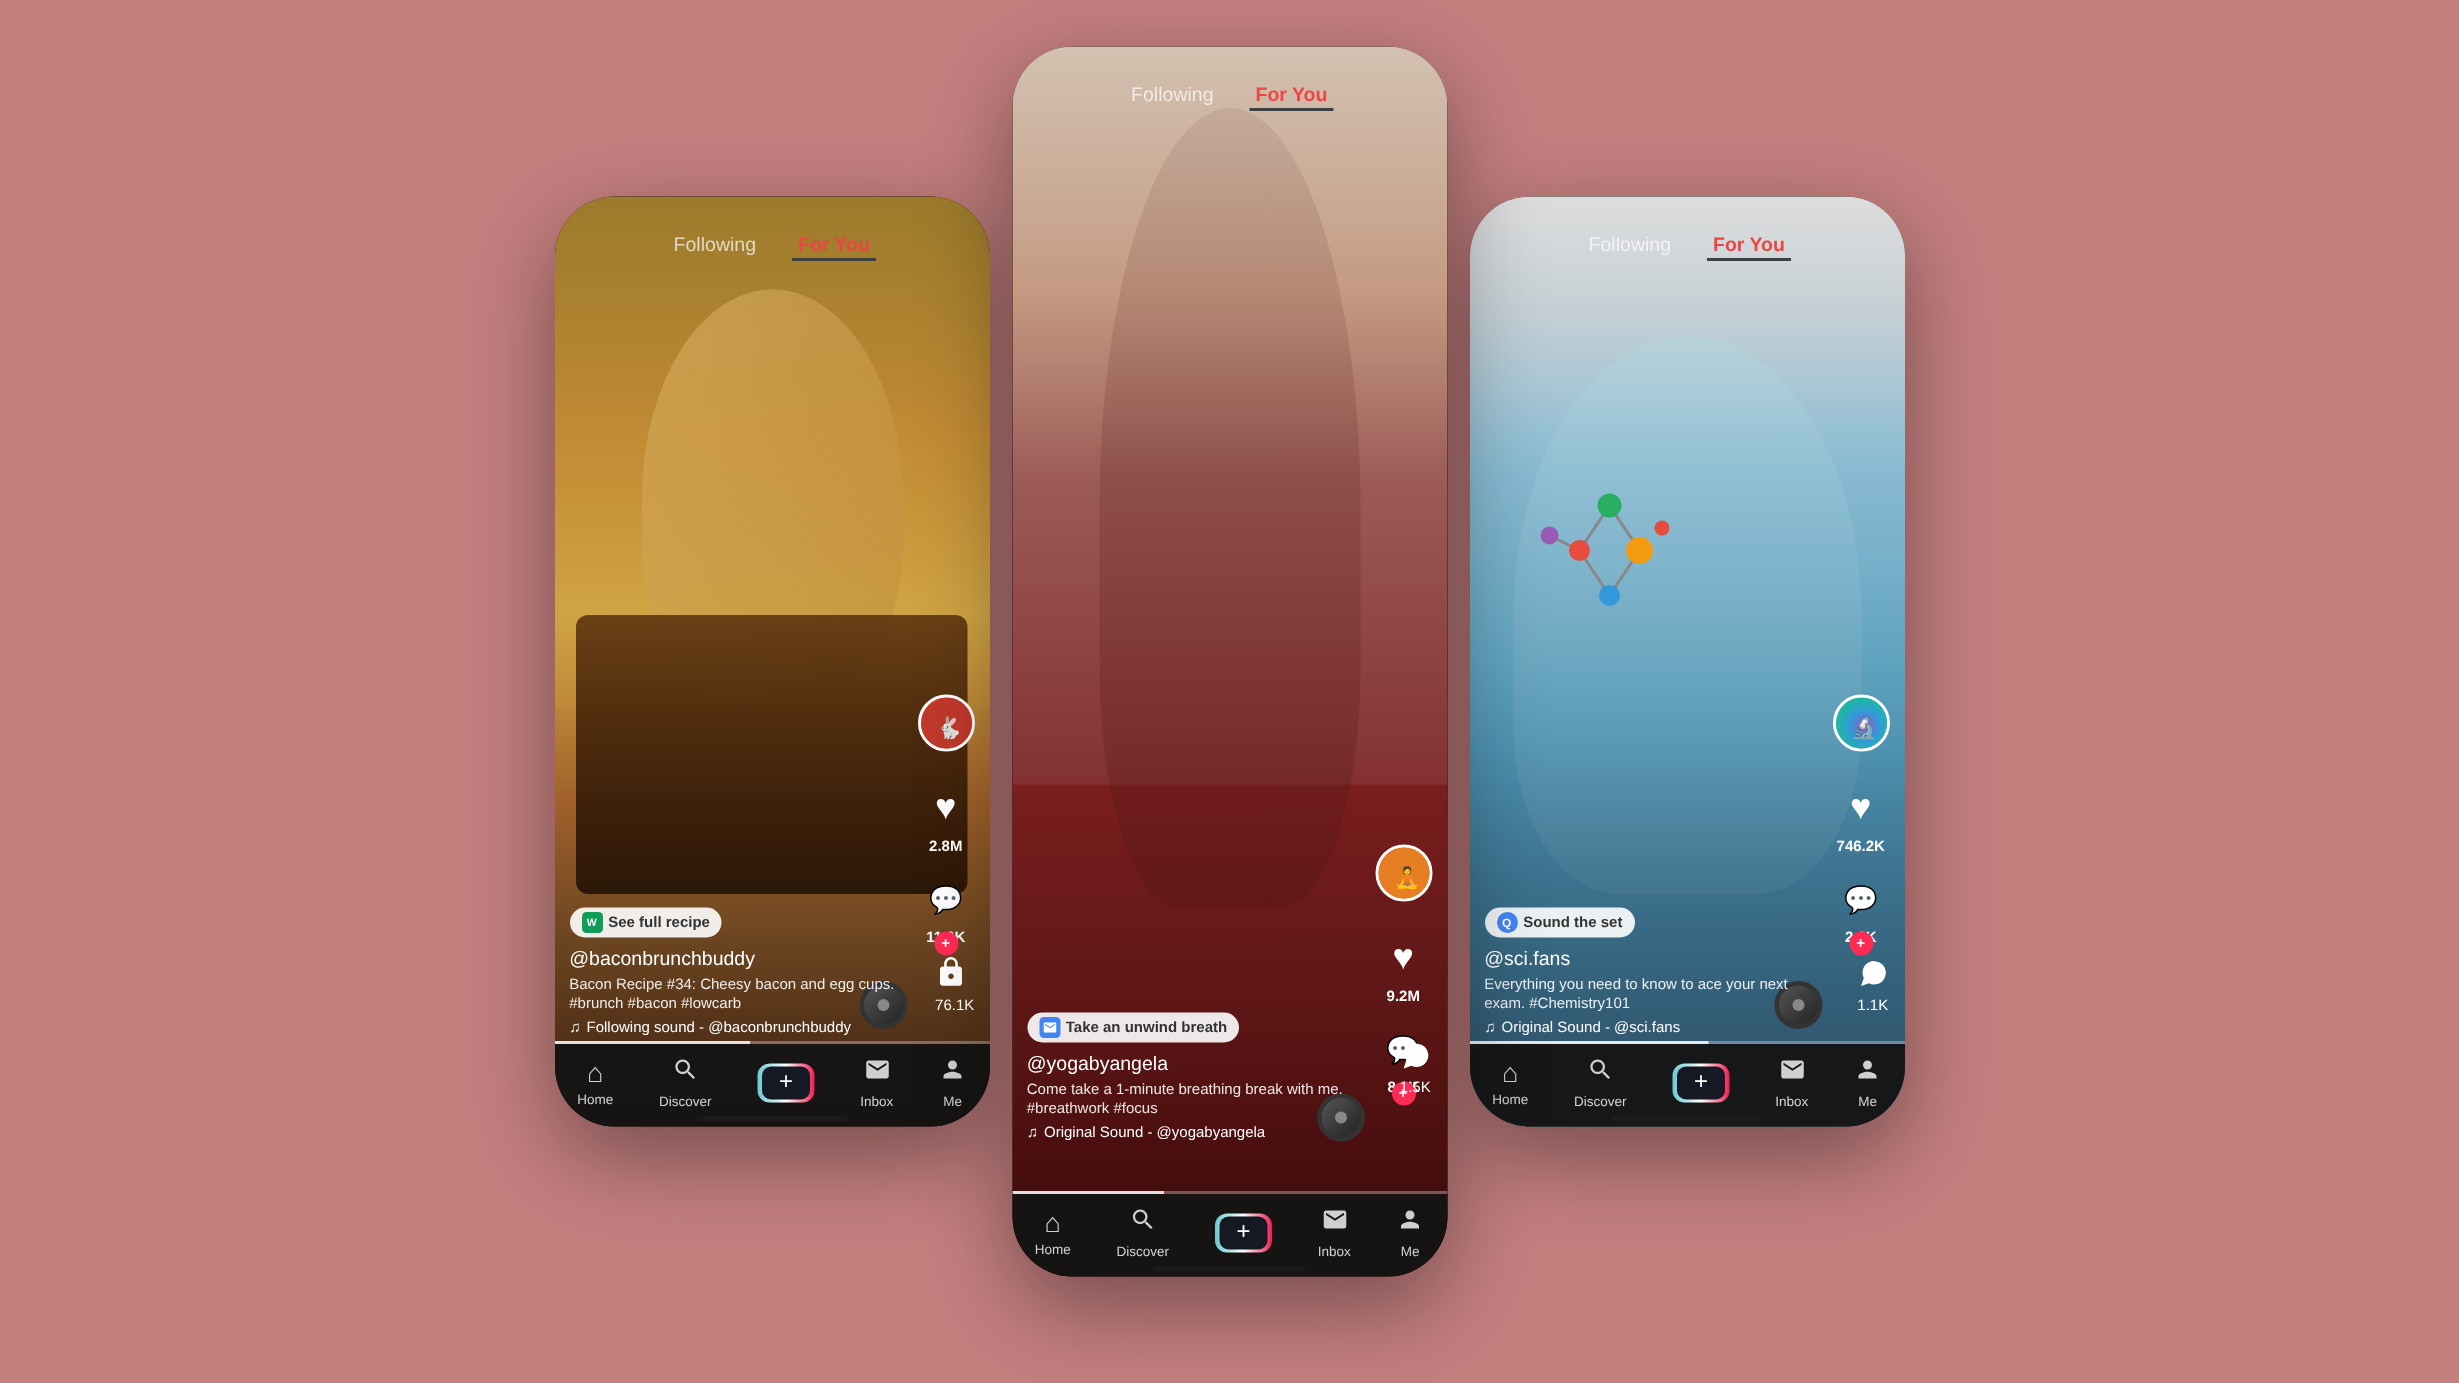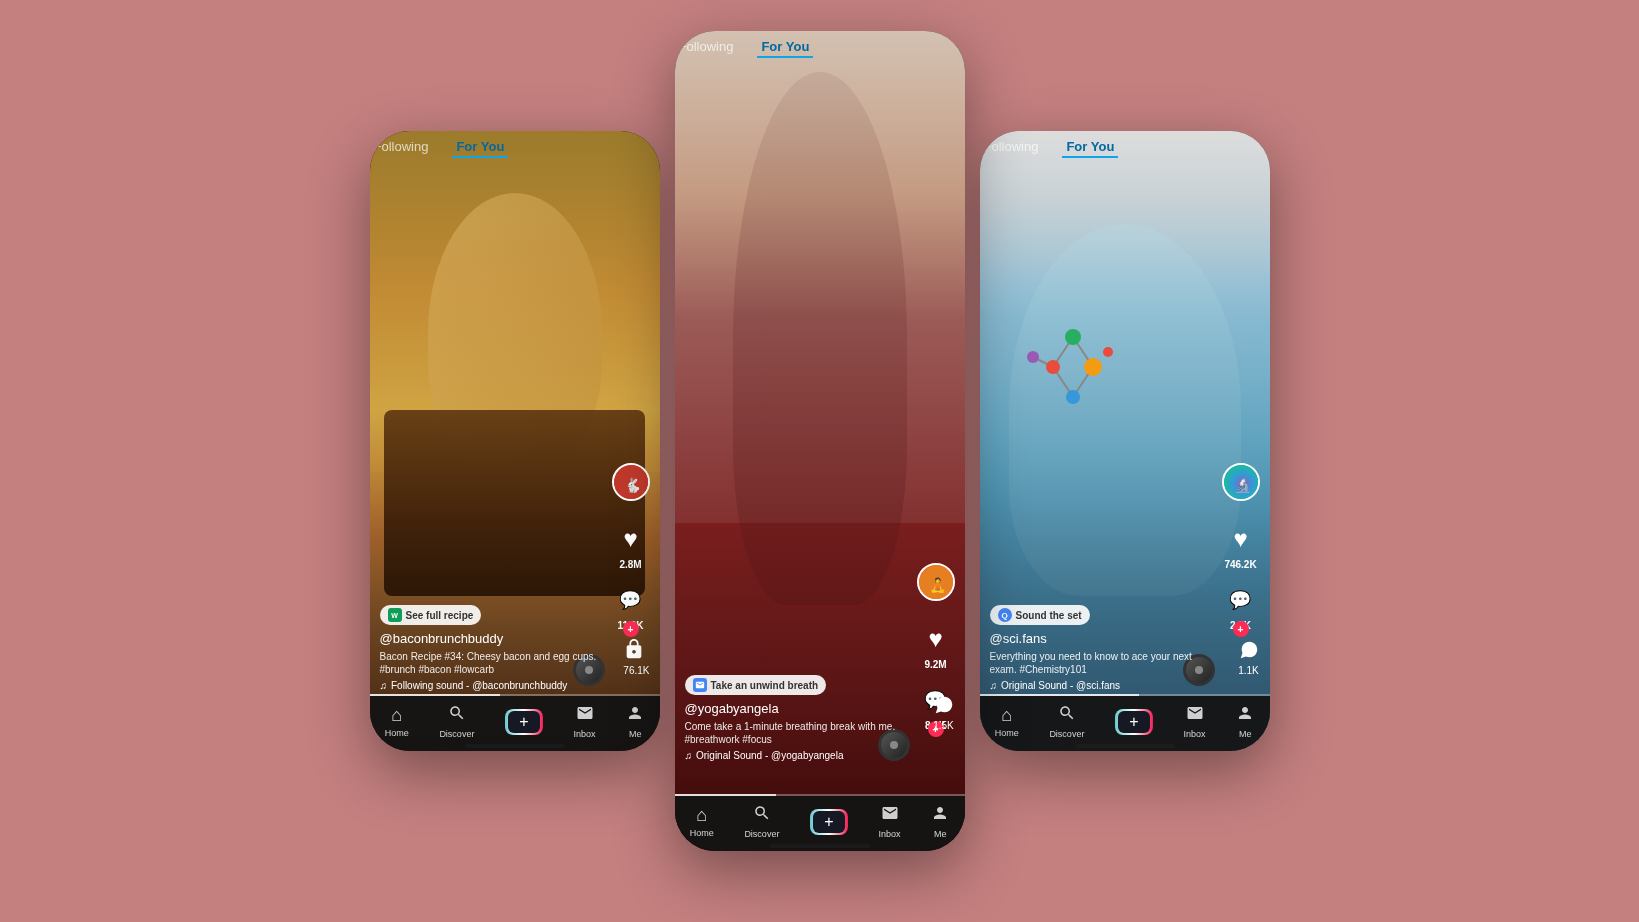--- a/index.html
+++ b/index.html
@@ -83,39 +83,40 @@
     }
 
     
     .science-bg {
       background: linear-gradient(180deg, #e0e0e0 0%, #c8c8c8 10%, #7ab8d4 25%, #4a9ab8 50%, #2a6a88 75%, #1a4a68 100%);
     }
 
     
     .top-nav {
       position: absolute;
-      top: 6px;
+      top: 22px;
       left: 0; right: 0;
       display: flex;
+      justify-content: center;
       gap: 20px;
       z-index: 10;
     }
 
     .nav-tab {
       color: rgba(255,255,255,0.7);
       font-size: 13px;
       font-weight: 500;
       cursor: pointer;
       padding: 2px 4px;
     }
 
     .nav-tab.active {
-      color: #0369a1;
+      color: #ef4444;
       font-weight: 600;
-      border-bottom: 2px solid #0ea5e9;
+      border-bottom: 2px solid #404040;
     }
 
     
     .right-actions {
       position: absolute;
       right: 10px;
       bottom: 120px;
       display: flex;
       flex-direction: column;
       align-items: center;

